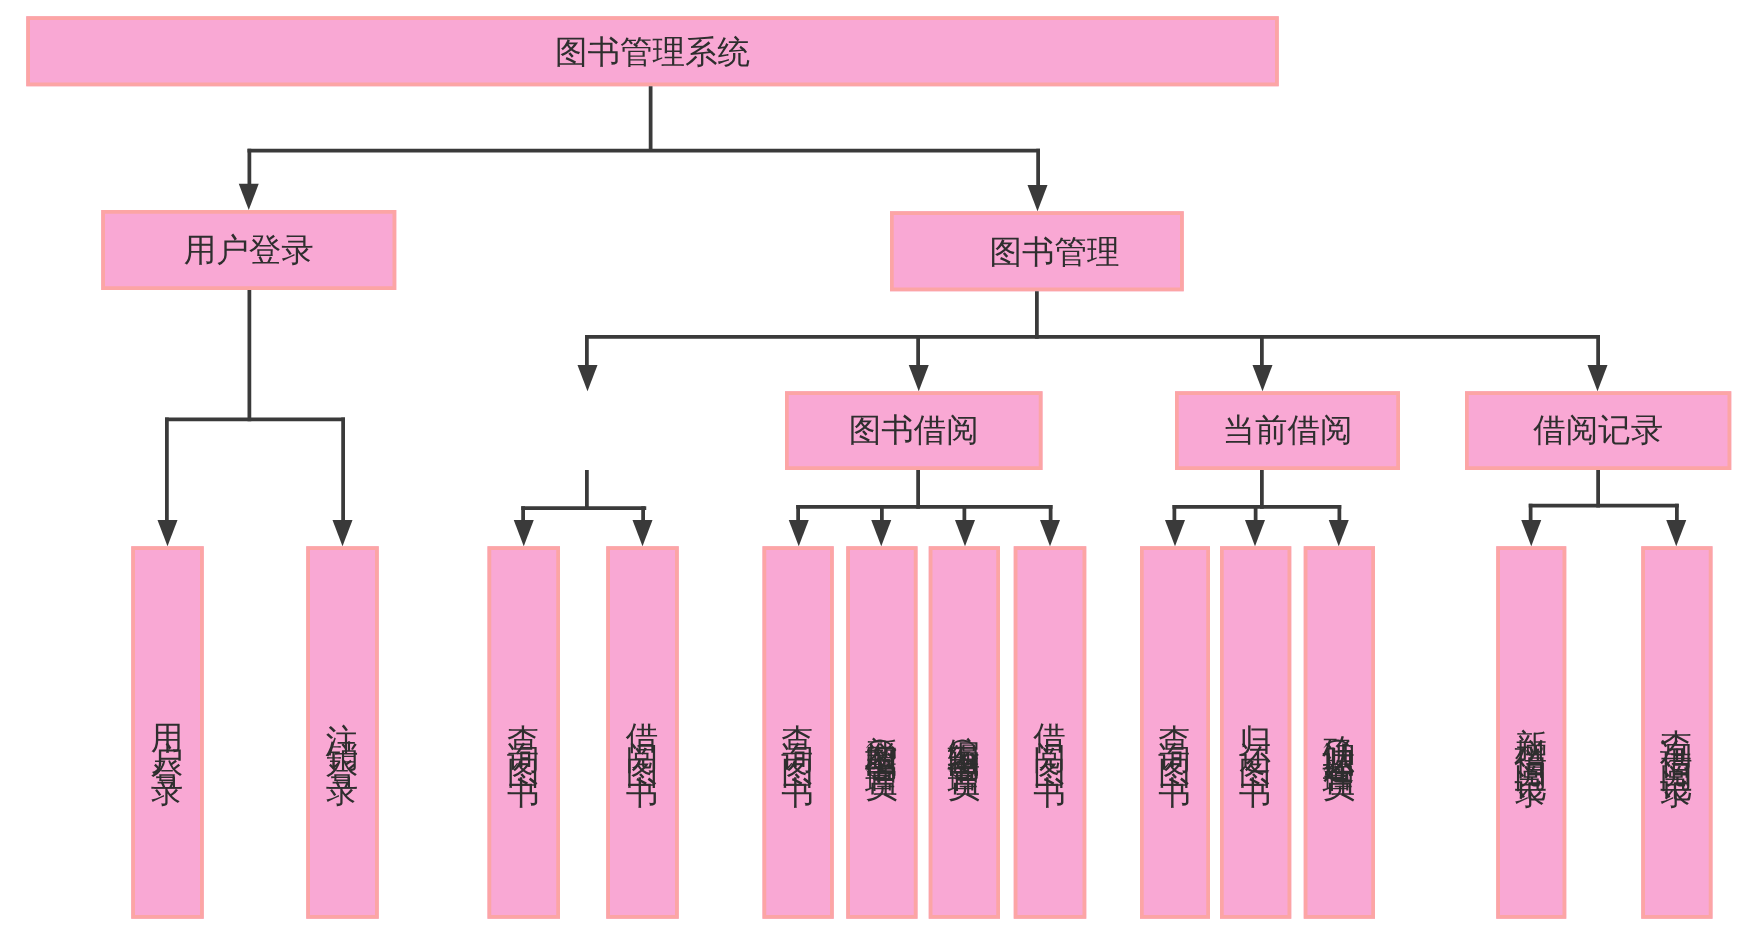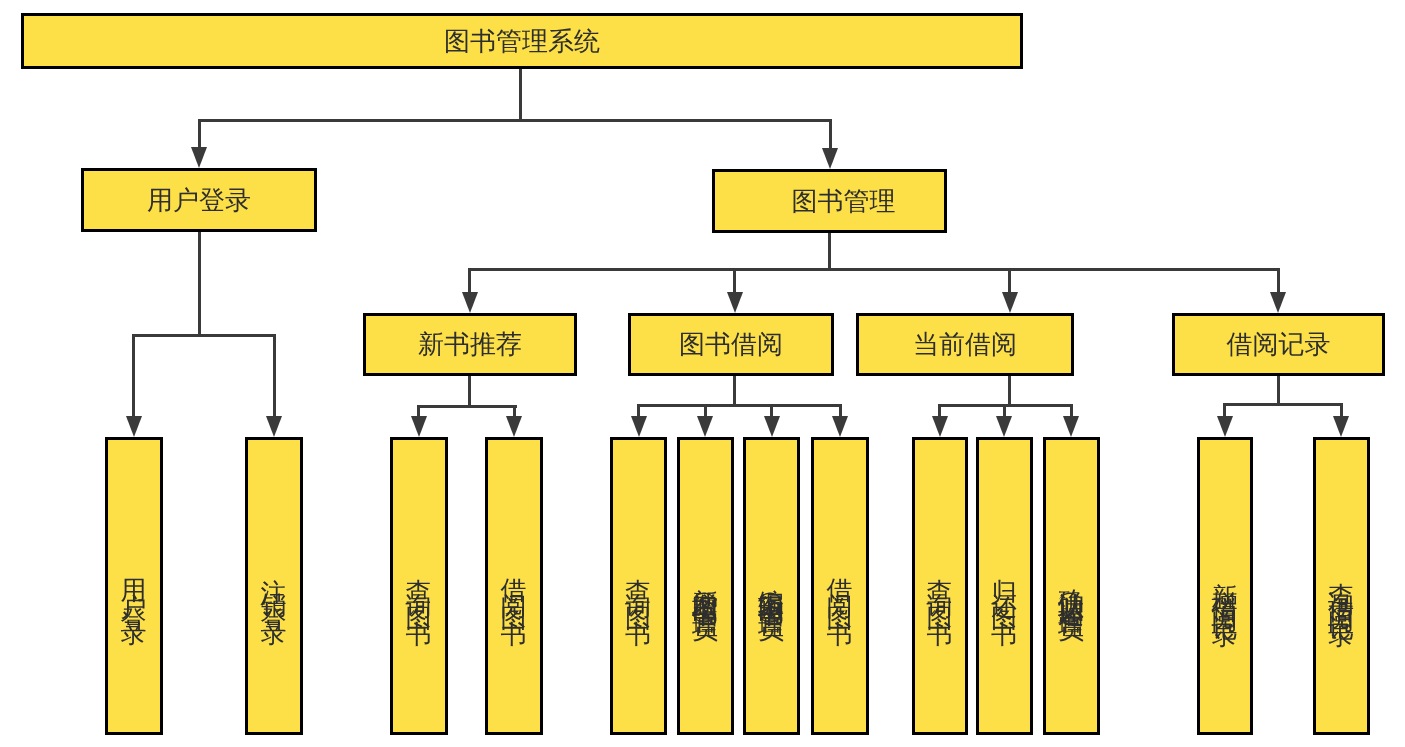--- a/index.html
+++ b/index.html
@@ -3,21 +3,21 @@
 <meta charset="utf-8">
 <style>
   html,body { margin:0; padding:0; background:#ffffff; }
   #stage {
     position:relative; width:1405px; height:747px;
     background:#ffffff; overflow:hidden;
     font-family:"Liberation Sans","DejaVu Sans",sans-serif;
   }
   .box {
     position:absolute; box-sizing:border-box;
-    border:3px solid #000000; background:#fde047;
+    border:3px solid #fca5a5; background:#f9a8d4;
     display:flex; align-items:center; justify-content:center;
     color:#2e2e2e; font-size:26px; white-space:nowrap;
   }
   .vbox {
     writing-mode:vertical-rl; text-orientation:mixed;
     letter-spacing:var(--ls,6px); line-height:1;
   }
   .vline, .hline { position:absolute; background:#3a3a3a; }
   .vline { width:3px; }
   .hline { height:3px; }
@@ -61,23 +61,22 @@
   <div class="hline" style="left:468px; top:268px; width:812px;"></div>
   <div class="vline" style="left:468px; top:268px; height:27px;"></div>
   <div class="arrow" style="left:462px; top:292px;"></div>
   <div class="vline" style="left:733px; top:268px; height:27px;"></div>
   <div class="arrow" style="left:727px; top:292px;"></div>
   <div class="vline" style="left:1008px; top:268px; height:27px;"></div>
   <div class="arrow" style="left:1002px; top:292px;"></div>
   <div class="vline" style="left:1277px; top:268px; height:27px;"></div>
   <div class="arrow" style="left:1270px; top:292px;"></div>
 
-  <div class="box" style="left:363px; top:313px; width:214px; height:63px;">新书推荐</div>
   <div class="box" style="left:628px; top:313px; width:206px; height:63px;">图书借阅</div>
-  <div class="box" style="left:856px; top:313px; width:218px; height:63px;font-family:Liberation Mono, monospace;">当前借阅</div>
+  <div class="box" style="left:940px; top:313px; width:180px; height:63px;font-family:Liberation Mono, monospace;">当前借阅</div>
   <div class="box" style="left:1172px; top:313px; width:213px; height:63px;">借阅记录</div>
 
   <div class="vline" style="left:468px; top:376px; height:32px;"></div>
   <div class="hline" style="left:417px; top:405px; width:100px;"></div>
   <div class="vline" style="left:417px; top:405px; height:15px;"></div>
   <div class="arrow" style="left:411px; top:416px;"></div>
   <div class="vline" style="left:513px; top:405px; height:15px;"></div>
   <div class="arrow" style="left:506px; top:416px;"></div>
 
   <div class="vline" style="left:733px; top:376px; height:31px;"></div>

